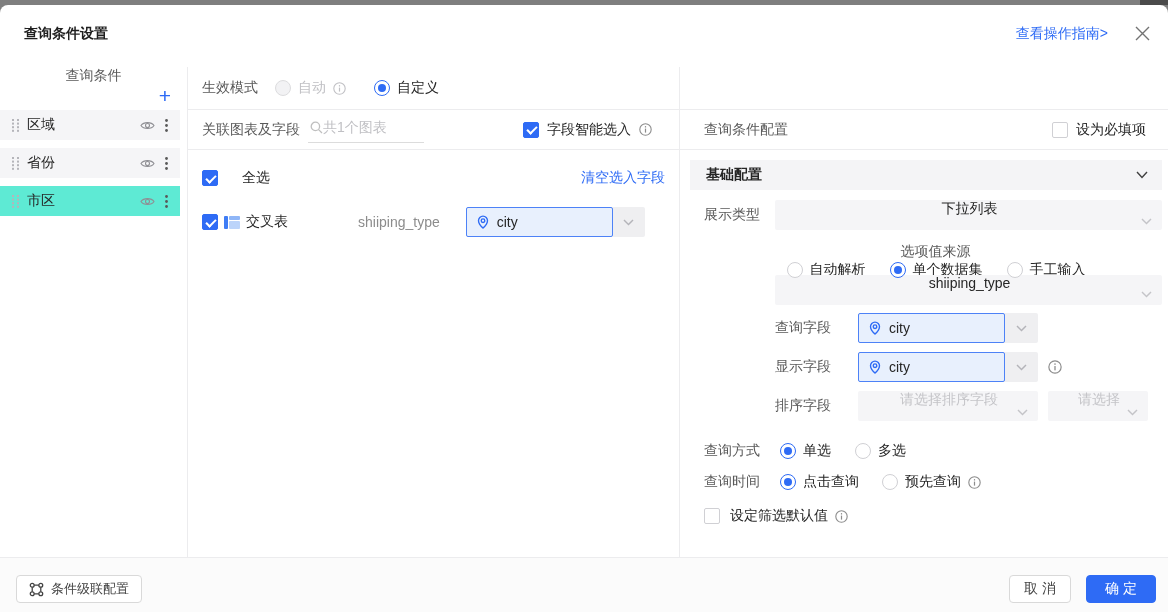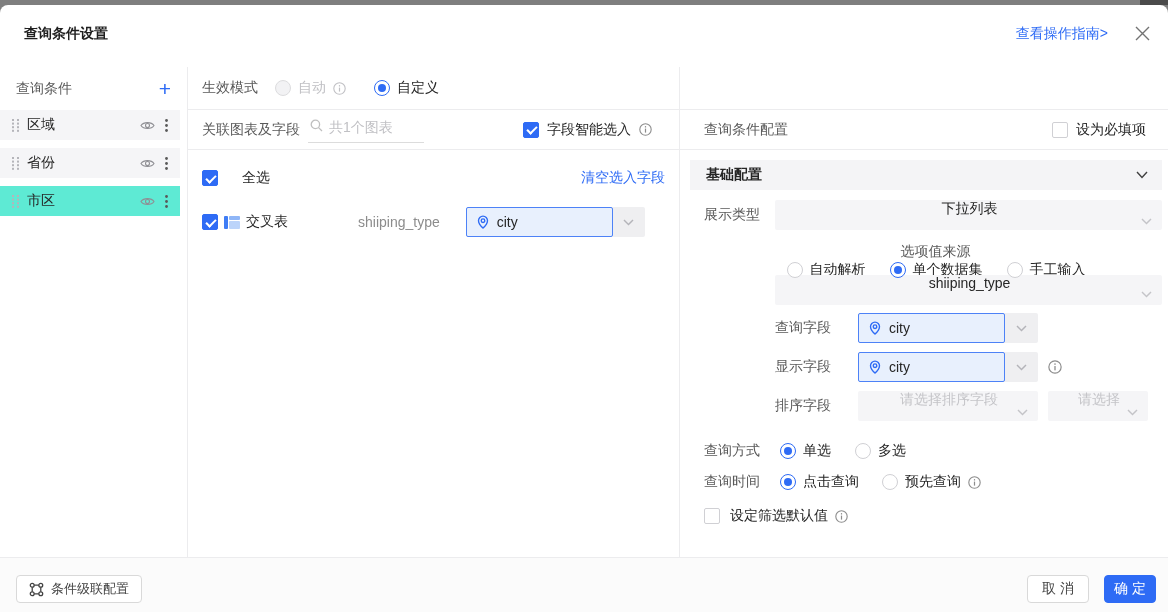--- a/index.html
+++ b/index.html
@@ -15,21 +15,21 @@
   .spacer { flex:1; }
   .guide-link { color:#2e6bf5; font-size:14px; cursor:pointer; }
   .close-btn { margin-left:22px; width:24px; height:24px; display:flex; align-items:center; justify-content:center; cursor:pointer; }
 
   
   .main { position:absolute; left:0; top:62px; width:1168px; height:490px; display:flex; }
   .border-b { border-bottom:1px solid #ececee; }
 
   
   .sidebar { width:188px; border-right:1px solid #ececee; }
-  .sb-header { height:43px; display:flex; align-items:center; padding:0 16px; }
+  .sb-header { height:43px; display:flex; align-items:center; padding:0 16px;flex-direction:column; }
   .sb-title { color:#595959; }
   .sb-add { margin-left:auto; color:#2e6bf5; font-size:21px; font-weight:400; line-height:1; cursor:pointer; }
   .sb-item { height:30px; margin:0 7px 8px 0; background:#f5f5f7; display:flex; align-items:center; padding:0 12px; cursor:pointer; }
   .sb-item.selected { background:#5eead4; }
   .sb-label { margin-left:8px; color:#262626; }
   .sb-icons { margin-left:auto; display:flex; align-items:center; gap:10px; }
 
   
   .middle { width:492px; border-right:1px solid #ececee; position:relative; }
   .row-effect { height:43px; display:flex; align-items:center; padding-left:14px; }
@@ -37,21 +37,21 @@
   .form-label { color:#595959; }
   .radio-item { display:flex; align-items:center; gap:7px; }
   .radio { width:16px; height:16px; border-radius:50%; border:1px solid #d0d0d4; background:#fff; position:relative; flex:none; }
   .radio.checked { border-color:#2e6bf5; }
   .radio.checked::after { content:""; position:absolute; left:3px; top:3px; width:8px; height:8px; border-radius:50%; background:#2e6bf5; }
   .radio.disabled { background:#f2f2f4; border-color:#dcdcde; }
   .txt-disabled { color:#c0c0c4; }
   .cb { width:16px; height:16px; border-radius:2px; border:1px solid #d0d0d4; background:#fff; position:relative; flex:none; }
   .cb.checked { background:#2e6bf5; border-color:#2e6bf5; }
   .cb.checked::after { content:""; position:absolute; left:3px; top:3.5px; width:8px; height:4px; border-left:2px solid #fff; border-bottom:2px solid #fff; transform:rotate(-45deg); }
-  .search-wrap { margin-left:8px; width:116px; display:flex; gap:6px; border-bottom:1px solid #dcdcdc; padding:2px 2px 5px 2px; }
+  .search-wrap { margin-left:8px; width:116px; display:flex; align-items:center; gap:0; border-bottom:1px solid #dcdcdc; padding:2px 2px 5px 2px; }
   .search-ph { color:#c0c0c4; }
   .smart-group { margin-left:auto; margin-right:27px; display:flex; align-items:center; gap:8px; }
   .row-selectall { margin-top:13px; height:30px; display:flex; align-items:center; padding-left:14px; }
   .clear-link { margin-left:auto; margin-right:14px; color:#2e6bf5; cursor:pointer; }
   .row-chart { margin-top:14px; height:30px; display:flex; align-items:center; padding-left:14px; }
   .crosstab-ic { width:16px; height:13px; position:relative; margin-left:6px; flex:none; }
   .crosstab-ic .l { position:absolute; left:0; top:0; width:4px; height:13px; background:#3f7df5; border-radius:1px; }
   .crosstab-ic .t { position:absolute; left:5px; top:0; width:11px; height:4px; background:#8fb6f7; border-radius:1px; }
   .crosstab-ic .b { position:absolute; left:5px; top:5px; width:11px; height:8px; background:#bcd4fa; border-radius:1px; }
   .chart-name { margin-left:6px; }
@@ -83,21 +83,21 @@
   .rt-select { width:180px; flex:none; }
   .rt-select .fs-value { width:147px; }
   .radios { display:flex; align-items:center; gap:24px; }
   .info-ic { display:inline-flex; }
 
   
   .dlg-footer { position:absolute; left:0; top:552px; width:1168px; height:60px; background:#fbfbfb; border-top:1px solid #ececee; }
   .cascade-btn { position:absolute; left:16px; top:17px; height:28px; background:#fff; border:1px solid #d9d9d9; border-radius:4px; display:flex; align-items:center; gap:7px; padding:0 12px; cursor:pointer; color:#434343; font-size:13px; }
   .footer-right { position:absolute; right:12px; top:17px; display:flex; gap:15px; }
   .btn-cancel { width:62px; height:28px; background:#fff; border:1px solid #d9d9d9; border-radius:4px; display:flex; align-items:center; justify-content:center; color:#434343; cursor:pointer; }
-  .btn-confirm { width:52px; height:28px; background:#2e6bf5; border:1px solid #2e6bf5; border-radius:4px; display:flex; align-items:center; justify-content:center; color:#fff; cursor:pointer; }
+  .btn-confirm { width:70px; height:28px; background:#2e6bf5; border:1px solid #2e6bf5; border-radius:4px; display:flex; align-items:center; justify-content:center; color:#fff; cursor:pointer; }
 
   svg { display:block; }
 </style>
 </head>
 <body>
 
 <div class="topbar"></div>
 <div class="topbar-right"></div>
 
 <div class="dialog">

